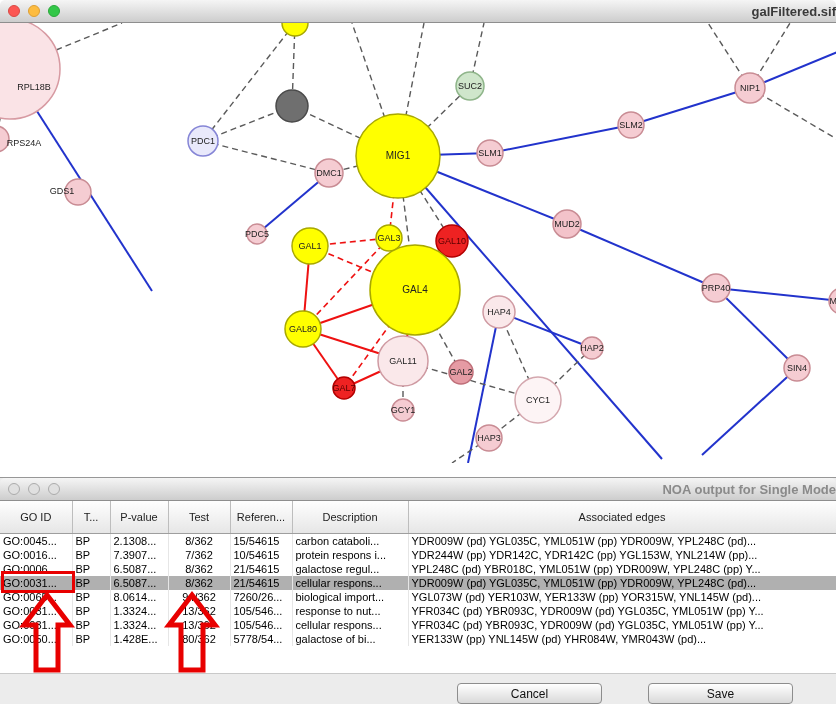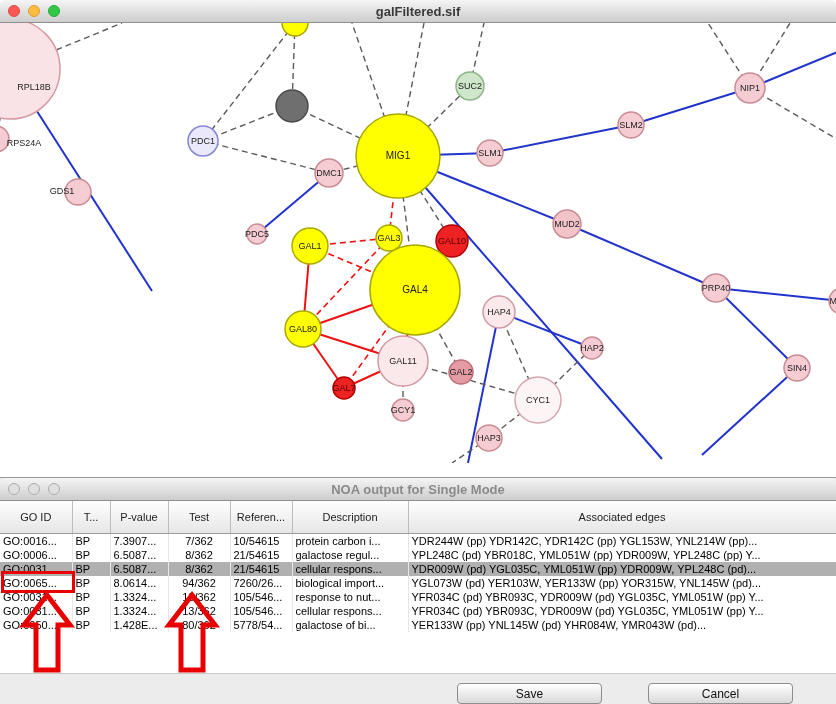--- a/index.html
+++ b/index.html
@@ -9,21 +9,21 @@
   
   .titlebar{height:22px;background:linear-gradient(#f5f5f5,#cdcdcd);
     border-bottom:1px solid #8e8e8e;position:relative;display:flex;align-items:center;
     border-radius:5px 5px 0 0;}
   .traffic{position:absolute;left:8px;top:5px;display:flex;gap:8px;}
   .light{width:12px;height:12px;border-radius:50%;box-sizing:border-box;}
   .light.red{background:#fc5753;border:1px solid #d94a45;}
   .light.yellow{background:#fdbc40;border:1px solid #dd9f34;}
   .light.green{background:#33c748;border:1px solid #2aa83a;}
   .light.inactive{background:#e0e0e0;border:1px solid #ababab;}
-  .title{width:100%;text-align:center;font-size:13px;font-weight:bold;color:#3a3a3a;}
+  .title{width:100%;text-align:right;font-size:13px;font-weight:bold;color:#3a3a3a;}
   .title.dim{color:#8a8a8a;}
 
   
   .net-window{position:absolute;top:0;left:0;width:836px;height:462px;}
   #net-svg{display:block;background:#fff;}
   #net-svg text{font-family:"Liberation Sans",sans-serif;}
 
   
   .noa-window{position:absolute;top:477px;left:0;width:836px;height:242px;
     background:#ececec;border-top:1px solid #979797;}
@@ -203,26 +203,35 @@
               <th>T...</th>
               <th>P-value</th>
               <th>Test</th>
               <th>Referen...</th>
               <th>Description</th>
               <th>Associated edges</th>
             </tr>
           </thead>
         <tbody id="noa-tbody">
             <tr>
+              <td>GO:0045...</td>
+              <td>BP</td>
+              <td>2.1308...</td>
+              <td class="center">8/362</td>
+              <td>15/54615</td>
+              <td>carbon cataboli...</td>
+              <td>YDR009W (pd) YGL035C, YML051W (pp) YDR009W, YPL248C (pd)...</td>
+            </tr>
+            <tr>
               <td>GO:0016...</td>
               <td>BP</td>
               <td>7.3907...</td>
               <td class="center">7/362</td>
               <td>10/54615</td>
-              <td>protein carbon i...</td>
+              <td>protein respons i...</td>
               <td>YDR244W (pp) YDR142C, YDR142C (pp) YGL153W, YNL214W (pp)...</td>
             </tr>
             <tr>
               <td>GO:0006...</td>
               <td>BP</td>
               <td>6.5087...</td>
               <td class="center">8/362</td>
               <td>21/54615</td>
               <td>galactose regul...</td>
               <td>YPL248C (pd) YBR018C, YML051W (pp) YDR009W, YPL248C (pp) Y...</td>
@@ -270,22 +279,22 @@
               <td class="center">80/362</td>
               <td>5778/54...</td>
               <td>galactose of bi...</td>
               <td>YER133W (pp) YNL145W (pd) YHR084W, YMR043W (pd)...</td>
             </tr>
           </tbody>
       </table>
     </div>
 
     <div class="button-bar">
+      <button class="mac">Cancel</button>
       <button class="mac">Save</button>
-      <button class="mac">Cancel</button>
     </div>
 
     <div class="red-box"></div>
     <svg class="overlay" width="836" height="242">
       <path d="M47,117 L70,147 L58,147 L58,192 L36,192 L36,147 L24,147 Z" fill="none" stroke="#e80000" stroke-width="5"></path>
       <path d="M192,117 L215,147 L203,147 L203,192 L181,192 L181,147 L169,147 Z" fill="none" stroke="#e80000" stroke-width="5"></path>
     </svg>
   </div>
 </div>
 

